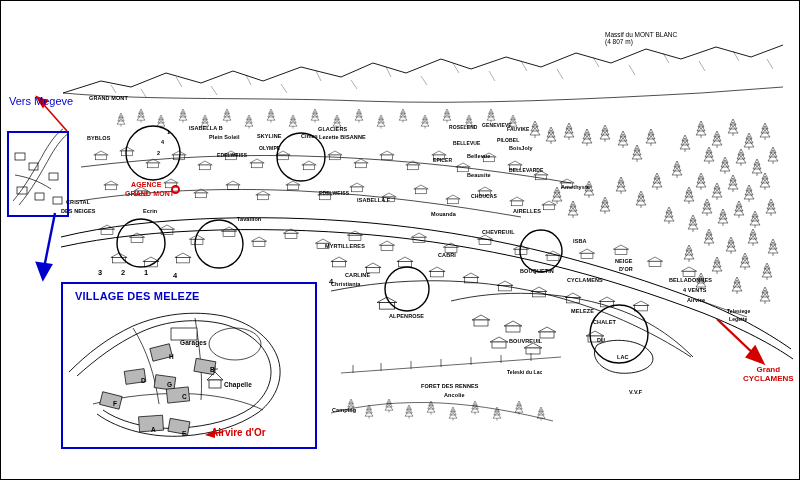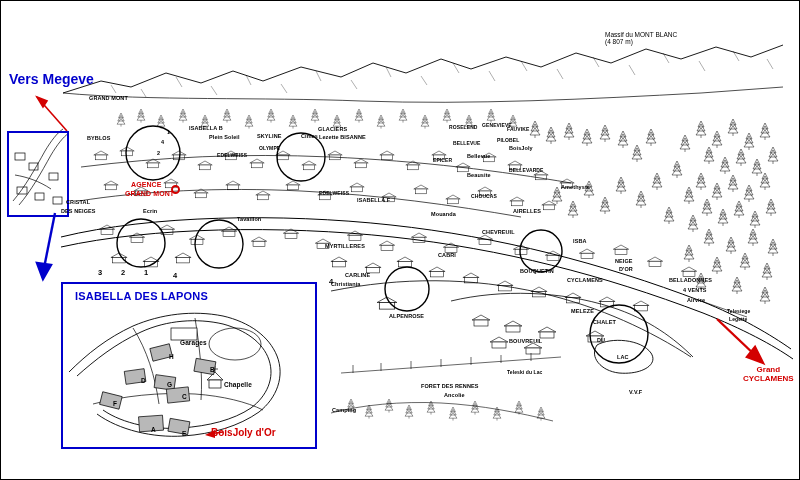--- a/index.html
+++ b/index.html
@@ -99,23 +99,23 @@
     border: 2px solid #d30000;
     border-radius: 50%;
     width: 9px;
     height: 9px;
     box-sizing: border-box;
   }
 
   #vers-megeve {
     position: absolute;
     left: 8px;
-    top: 70px;
-    font-size: 14px;
-    font-weight: bold;
+    top: 94px;
+    font-size: 11px;
+    font-weight: normal;
     color: #0000cc;
   }
   #vers-hauteluce {
     position: absolute;
     left: 742px;
     top: 365px;
     font-size: 8px;
     font-weight: bold;
     color: #d30000;
     text-align: center;
@@ -793,22 +793,22 @@
         <rect x="92" y="92" width="20" height="13" transform="rotate(8 102 98)"></rect>
         <rect x="104" y="104" width="22" height="14" transform="rotate(-6 115 111)"></rect>
         <rect x="38" y="110" width="20" height="13" transform="rotate(14 48 116)"></rect>
         <rect x="76" y="132" width="24" height="15" transform="rotate(-4 88 139)"></rect>
         <rect x="106" y="136" width="20" height="13" transform="rotate(10 116 142)"></rect>
       </g>
 
       <path d="M146,150 L160,148" stroke="#d30000" stroke-width="1.4" fill="none"></path>
       <path d="M142,151 L152,146 L152,154 Z" fill="#d30000"></path>
     </svg>
-    <div id="lapons-title">ISABELLA DES LAPONS</div>
-    <div id="lapons-medaille">BoisJoly d'Or</div>
+    <div id="lapons-title">VILLAGE DES MELEZE</div>
+    <div id="lapons-medaille">Airvire d'Or</div>
     <div id="lapons-labels" style="position:absolute; left:0; top:0; width:252px; height:163px;">
         <div class="lbl b" style="position: absolute; left: 117px; top: 56px;">Garages</div>
         <div class="lbl b" style="position: absolute; left: 161px; top: 98px;">Chapelle</div>
         <div class="lbl b" style="position: absolute; left: 106px; top: 70px;">H</div>
         <div class="lbl b" style="position: absolute; left: 147px; top: 83px;">B</div>
         <div class="lbl b" style="position: absolute; left: 78px; top: 94px;">D</div>
         <div class="lbl b" style="position: absolute; left: 104px; top: 98px;">G</div>
         <div class="lbl b" style="position: absolute; left: 119px; top: 110px;">C</div>
         <div class="lbl b" style="position: absolute; left: 50px; top: 117px;">F</div>
         <div class="lbl b" style="position: absolute; left: 88px; top: 143px;">A</div>

